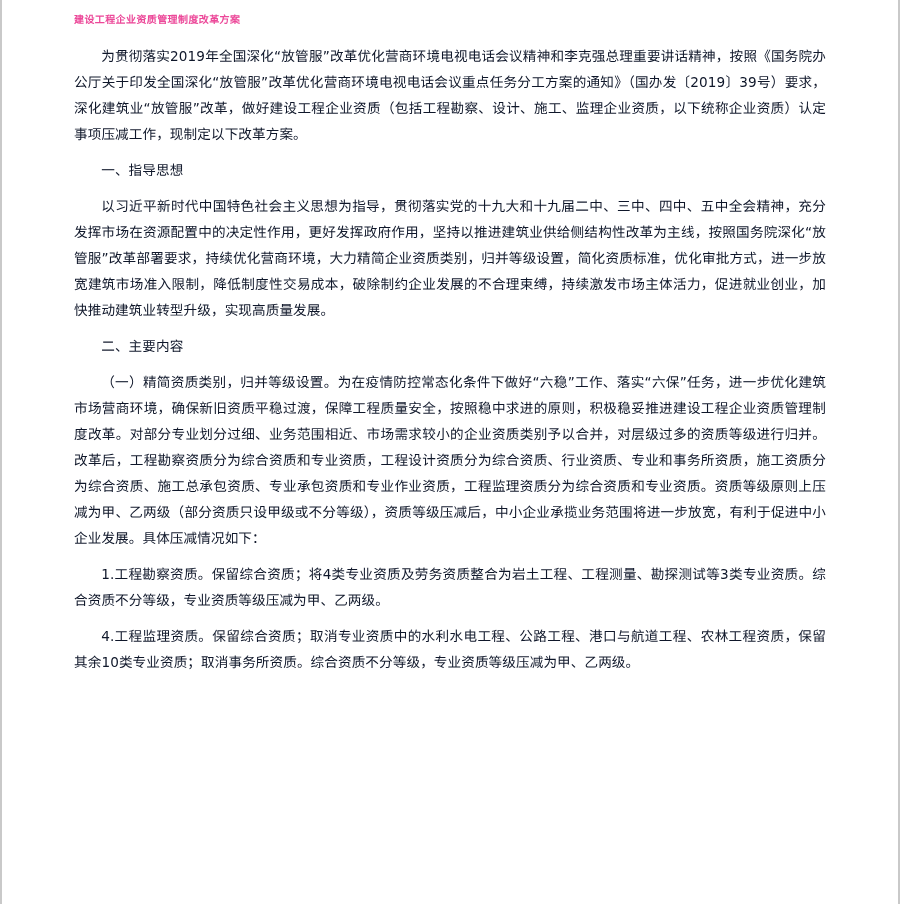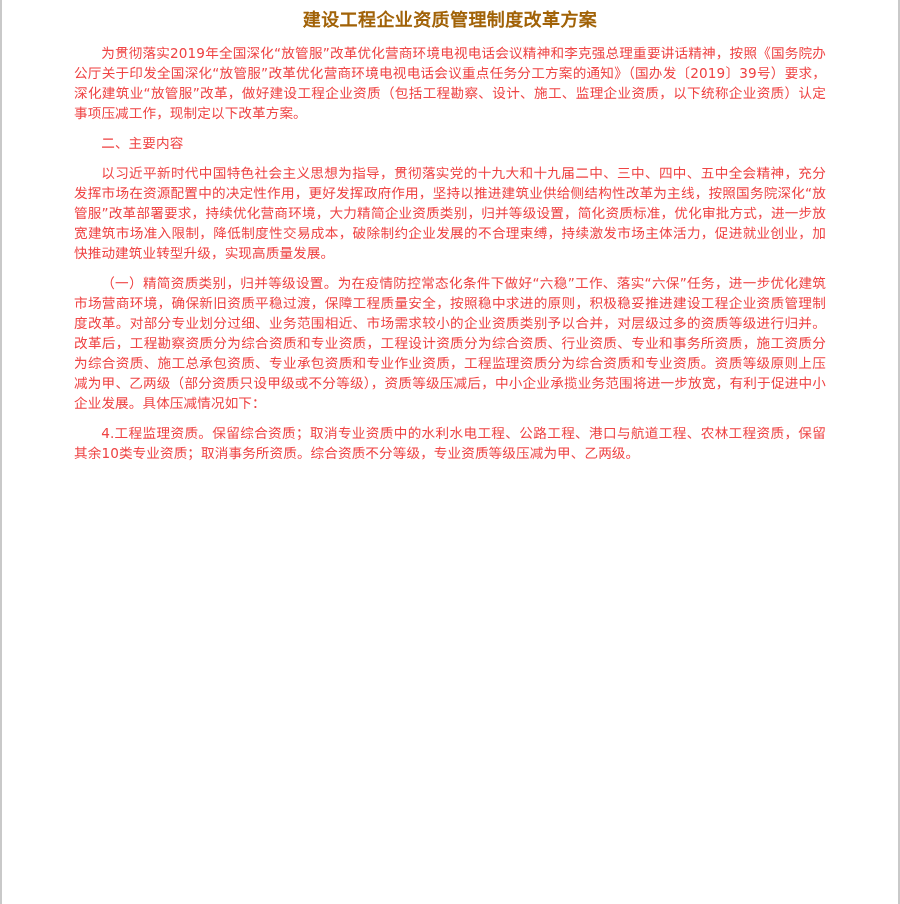--- a/index.html
+++ b/index.html
@@ -20,58 +20,60 @@
     background: #ffffff;
     overflow: hidden;
     border-left: 2px solid #c9c9c9;
     border-right: 2px solid #c9c9c9;
   }
   .page-inner {
     box-sizing: border-box;
     padding: 9px 72px 0 72px;
   }
   .doc-title {
-    text-align: center;
-    font-size: 18px;
+    text-align: left;
+    font-size: 10px;
     font-weight: bold;
     letter-spacing: 0.4px;
     line-height: 22px;
     margin: 0 0 12px 0;
-    color: #a16207;
+    color: #ec4899;
   }
   .para {
     font-size: 13.6px;
-    line-height: 20px;
+    line-height: 26px;
     margin: 0 0 10px 0;
     text-align: justify;
     text-justify: inter-ideograph;
     text-indent: 2em;
-    color: #ef4444;
+    color: #0f172a;
     letter-spacing: 0.1px;
   }
   .para.heading {
     margin-bottom: 10px;
   }
 </style>
 </head>
 <body>
 
 <div class="page">
   <div class="page-inner">
 
     <h1 class="doc-title">建设工程企业资质管理制度改革方案</h1>
 
     <p class="para">为贯彻落实2019年全国深化“放管服”改革优化营商环境电视电话会议精神和李克强总理重要讲话精神，按照《国务院办公厅关于印发全国深化“放管服”改革优化营商环境电视电话会议重点任务分工方案的通知》（国办发〔2019〕39号）要求，深化建筑业“放管服”改革，做好建设工程企业资质（包括工程勘察、设计、施工、监理企业资质，以下统称企业资质）认定事项压减工作，现制定以下改革方案。</p>
 
+    <p class="para heading">一、指导思想</p>
+
+    <p class="para">以习近平新时代中国特色社会主义思想为指导，贯彻落实党的十九大和十九届二中、三中、四中、五中全会精神，充分发挥市场在资源配置中的决定性作用，更好发挥政府作用，坚持以推进建筑业供给侧结构性改革为主线，按照国务院深化“放管服”改革部署要求，持续优化营商环境，大力精简企业资质类别，归并等级设置，简化资质标准，优化审批方式，进一步放宽建筑市场准入限制，降低制度性交易成本，破除制约企业发展的不合理束缚，持续激发市场主体活力，促进就业创业，加快推动建筑业转型升级，实现高质量发展。</p>
 
     <p class="para heading">二、主要内容</p>
 
-    <p class="para">以习近平新时代中国特色社会主义思想为指导，贯彻落实党的十九大和十九届二中、三中、四中、五中全会精神，充分发挥市场在资源配置中的决定性作用，更好发挥政府作用，坚持以推进建筑业供给侧结构性改革为主线，按照国务院深化“放管服”改革部署要求，持续优化营商环境，大力精简企业资质类别，归并等级设置，简化资质标准，优化审批方式，进一步放宽建筑市场准入限制，降低制度性交易成本，破除制约企业发展的不合理束缚，持续激发市场主体活力，促进就业创业，加快推动建筑业转型升级，实现高质量发展。</p>
-
     <p class="para">（一）精简资质类别，归并等级设置。为在疫情防控常态化条件下做好“六稳”工作、落实“六保”任务，进一步优化建筑市场营商环境，确保新旧资质平稳过渡，保障工程质量安全，按照稳中求进的原则，积极稳妥推进建设工程企业资质管理制度改革。对部分专业划分过细、业务范围相近、市场需求较小的企业资质类别予以合并，对层级过多的资质等级进行归并。改革后，工程勘察资质分为综合资质和专业资质，工程设计资质分为综合资质、行业资质、专业和事务所资质，施工资质分为综合资质、施工总承包资质、专业承包资质和专业作业资质，工程监理资质分为综合资质和专业资质。资质等级原则上压减为甲、乙两级（部分资质只设甲级或不分等级），资质等级压减后，中小企业承揽业务范围将进一步放宽，有利于促进中小企业发展。具体压减情况如下：</p>
 
+    <p class="para">1.工程勘察资质。保留综合资质；将4类专业资质及劳务资质整合为岩土工程、工程测量、勘探测试等3类专业资质。综合资质不分等级，专业资质等级压减为甲、乙两级。</p>
 
 
 
     <p class="para">4.工程监理资质。保留综合资质；取消专业资质中的水利水电工程、公路工程、港口与航道工程、农林工程资质，保留其余10类专业资质；取消事务所资质。综合资质不分等级，专业资质等级压减为甲、乙两级。</p>
 
   </div>
 </div>
 
 </body></html>

